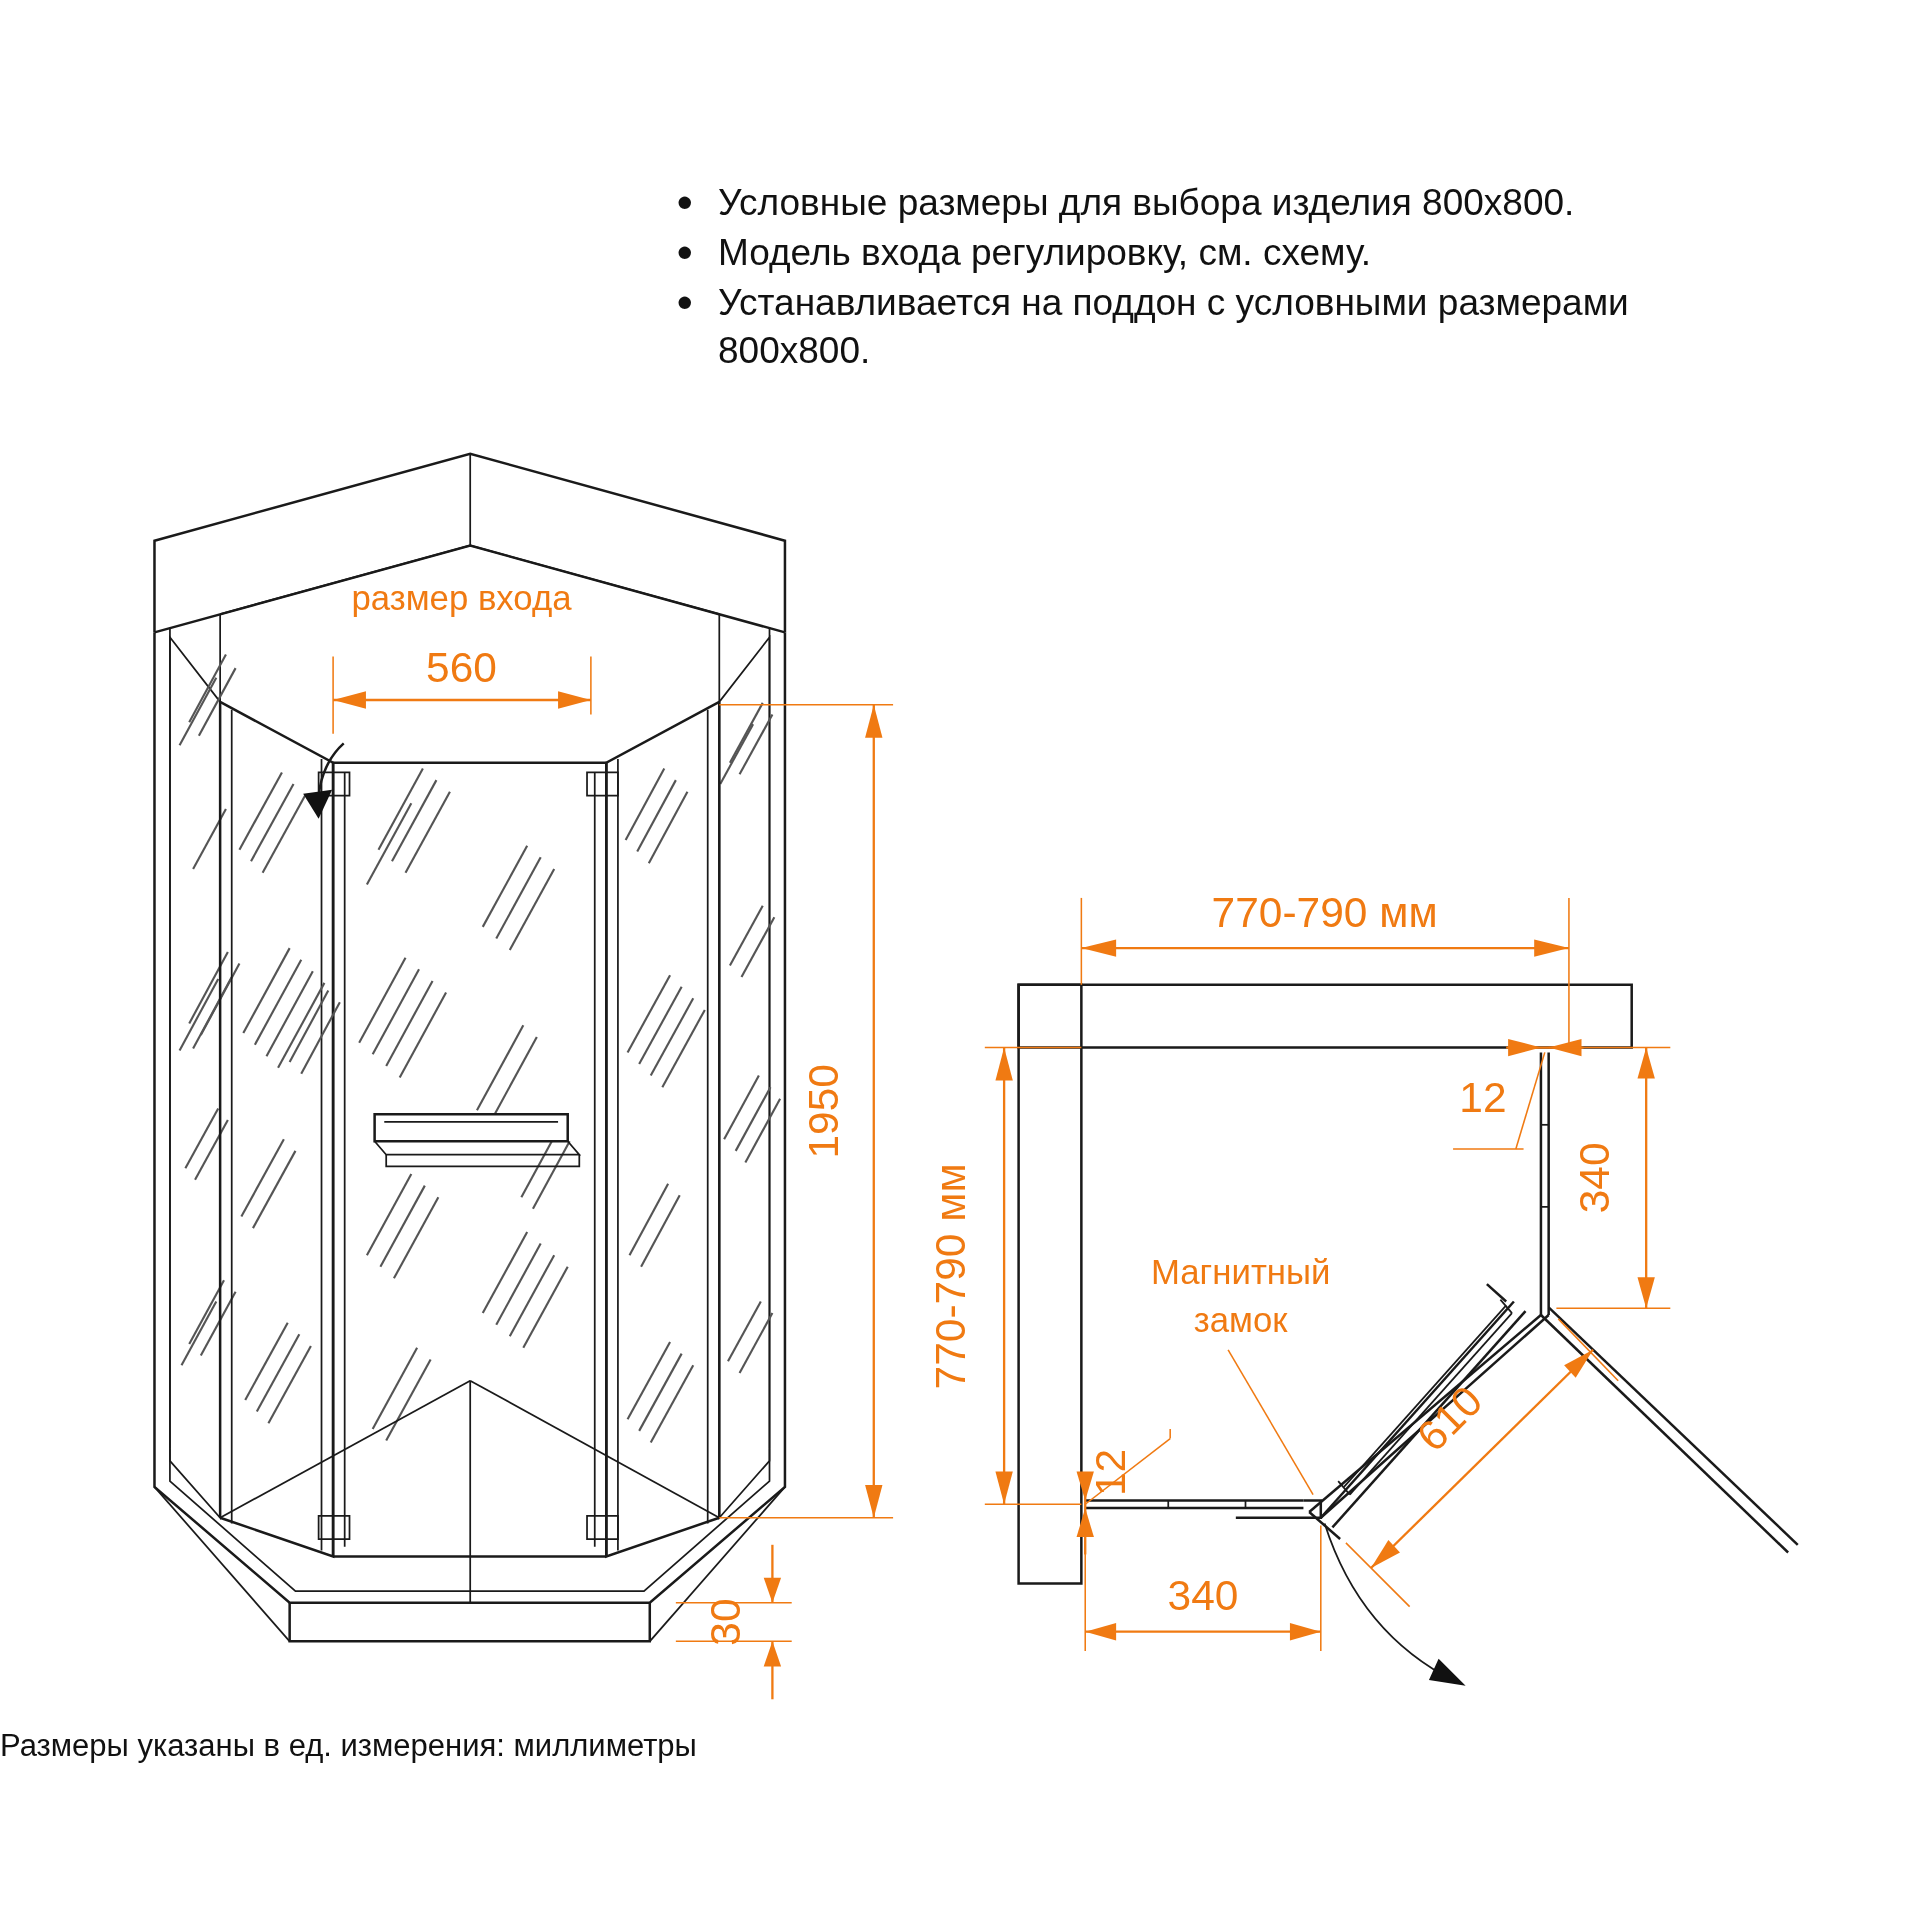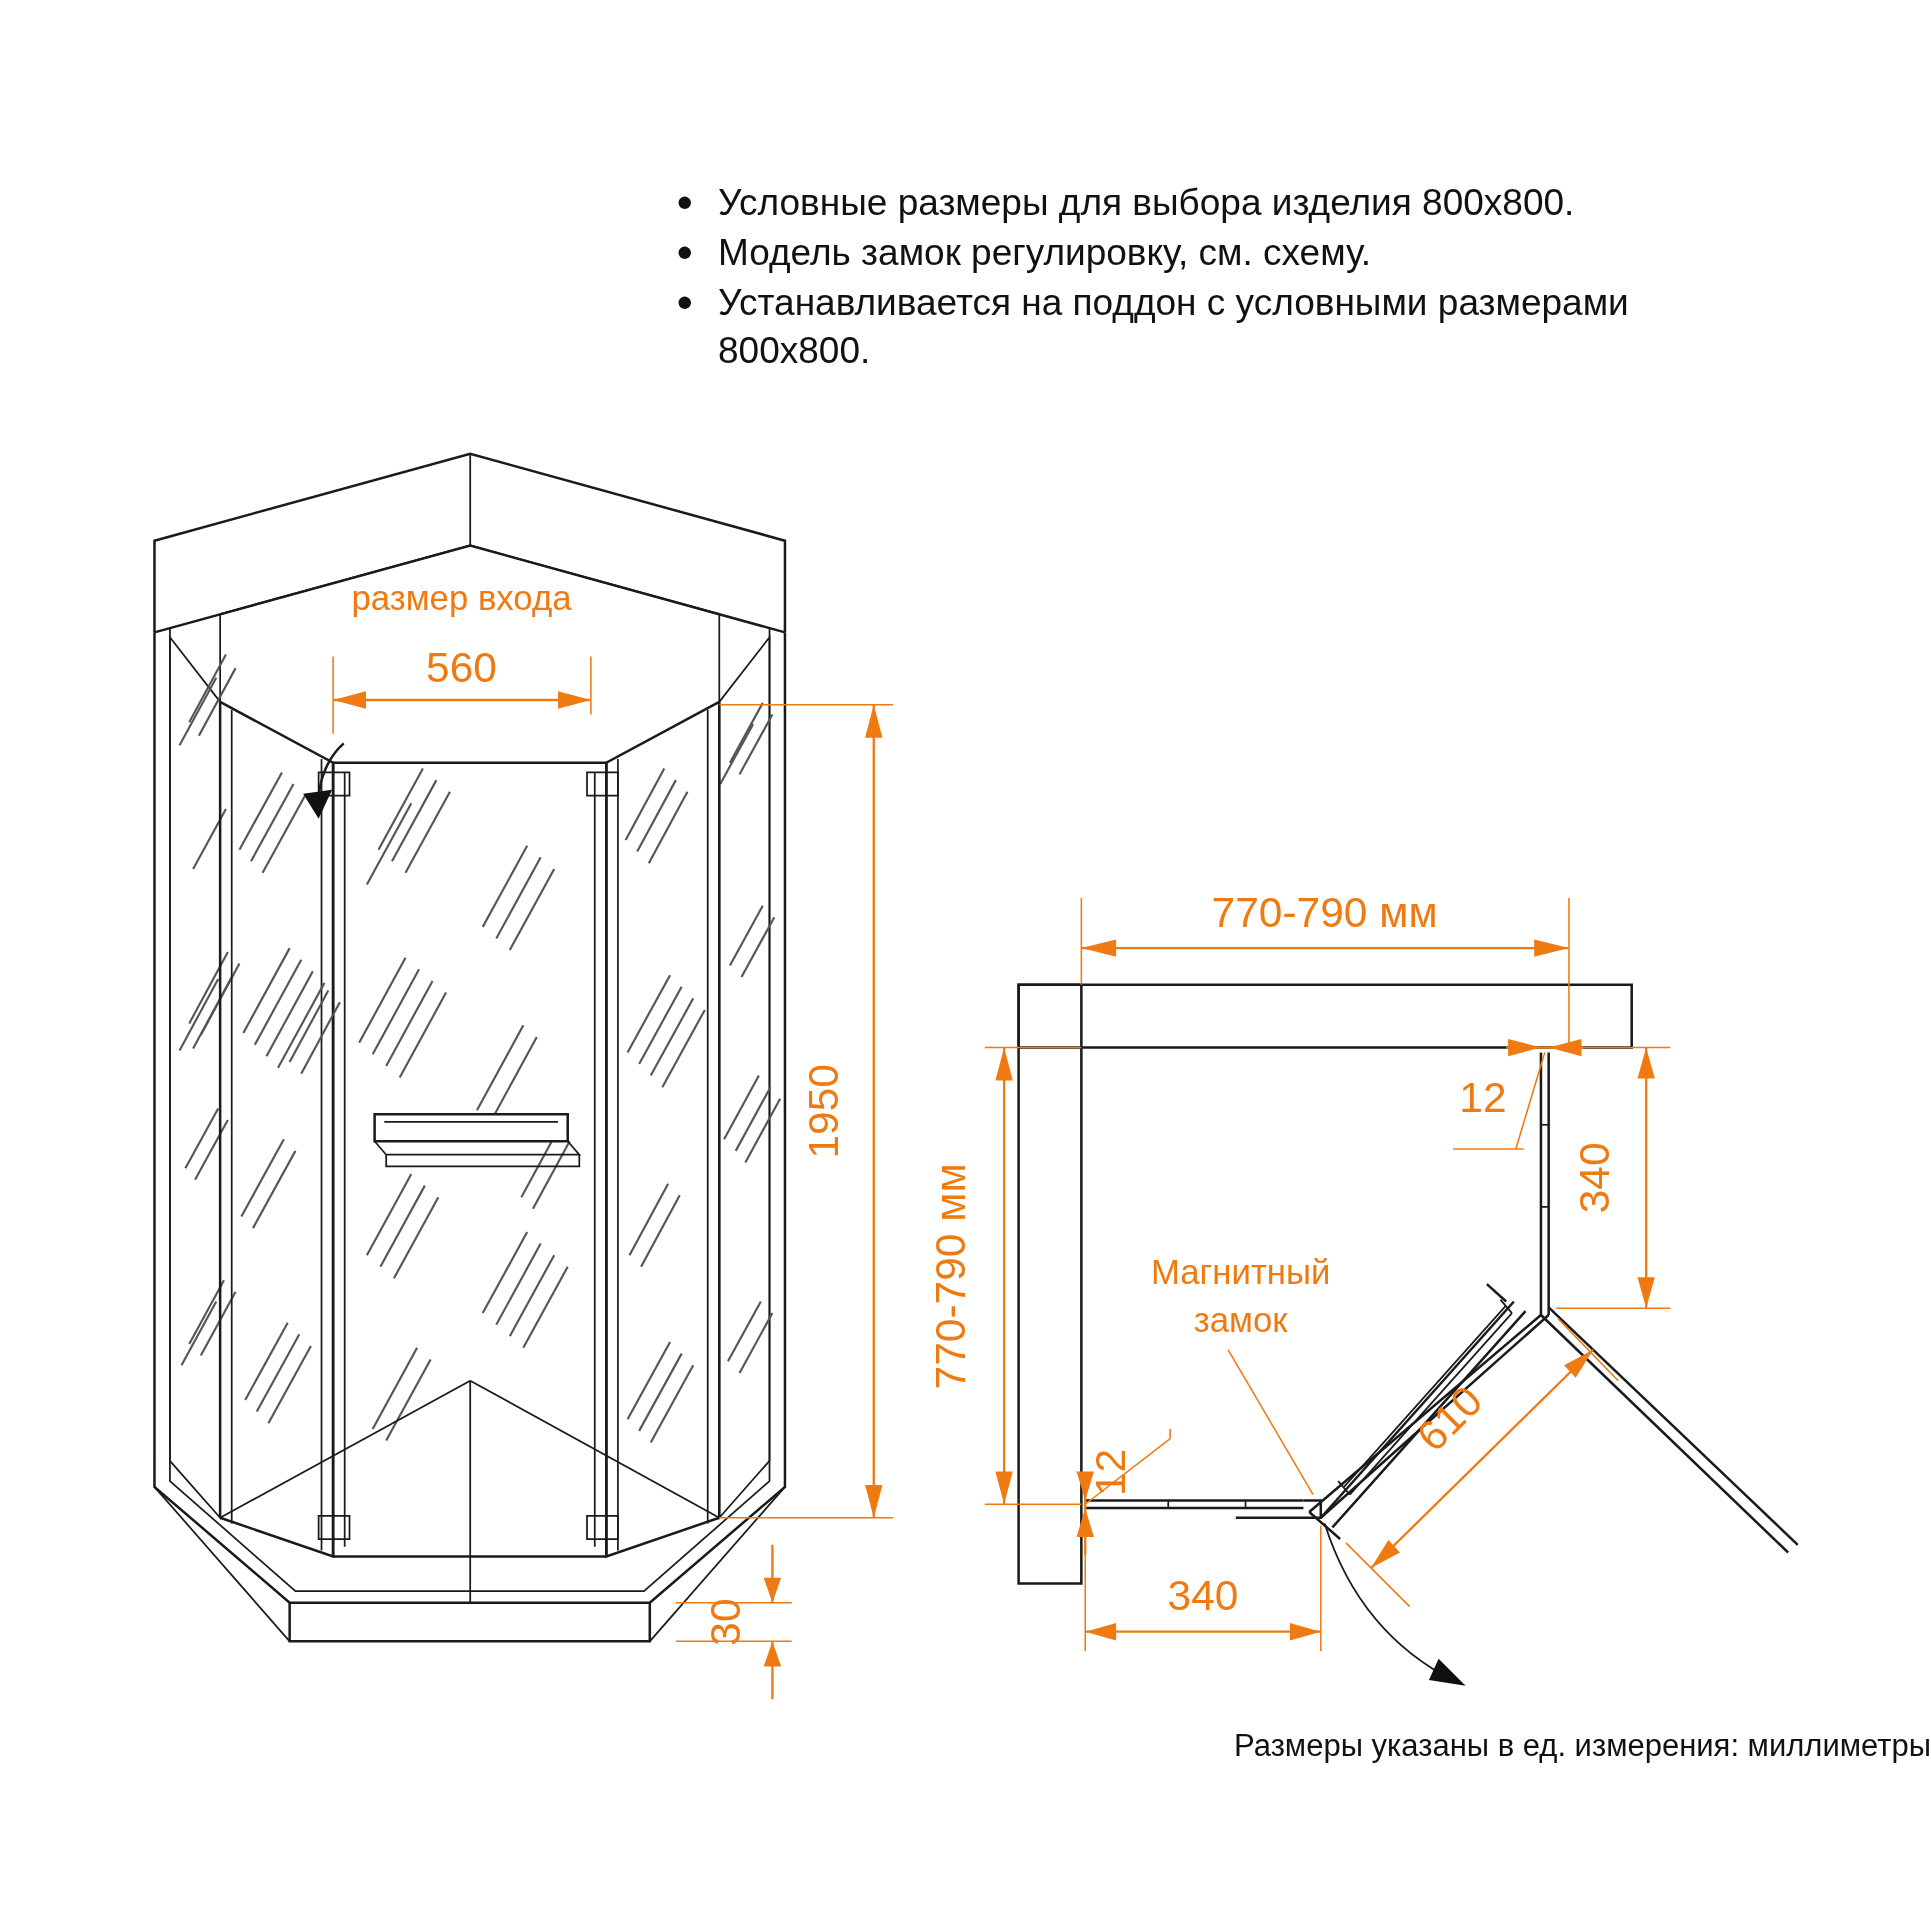--- a/index.html
+++ b/index.html
@@ -42,21 +42,21 @@
     font-size:29px;
     line-height:1.55;
   }
   .feat-text{flex:1 1 auto;}
 
   
   .footer-note{
     position:absolute;
     left:0; top:1728px;
     width:1931px;
-    text-align:right;
+    text-align:left;
     font-size:31px;
     color:#111;
   }
 
   
   svg.canvas{position:absolute;left:0;top:0;width:1931px;height:1931px;}
   .ln{fill:none;stroke:#1a1a1a;stroke-width:2.6;}
   .ln-thin{fill:none;stroke:#1a1a1a;stroke-width:1.8;}
   .hatch{fill:none;stroke:#555;stroke-width:2.2;}
   .dim{fill:none;stroke:#F07A12;stroke-width:2.4;}
@@ -72,21 +72,21 @@
 <div id="root">
 
   <div class="features">
     <ul class="feat-list">
       <li class="feat-item">
         <span class="feat-bullet">●</span>
         <span class="feat-text">Условные размеры для выбора изделия 800x800.</span>
       </li>
       <li class="feat-item">
         <span class="feat-bullet">●</span>
-        <span class="feat-text">Модель замок регулировку, см. схему.</span>
+        <span class="feat-text">Модель входа регулировку, см. схему.</span>
       </li>
       <li class="feat-item">
         <span class="feat-bullet">●</span>
         <span class="feat-text">Устанавливается на поддон с условными размерами 800x800.</span>
       </li>
     </ul>
   </div>
 
   <div class="footer-note">Размеры указаны в ед. измерения: миллиметры</div>
 

